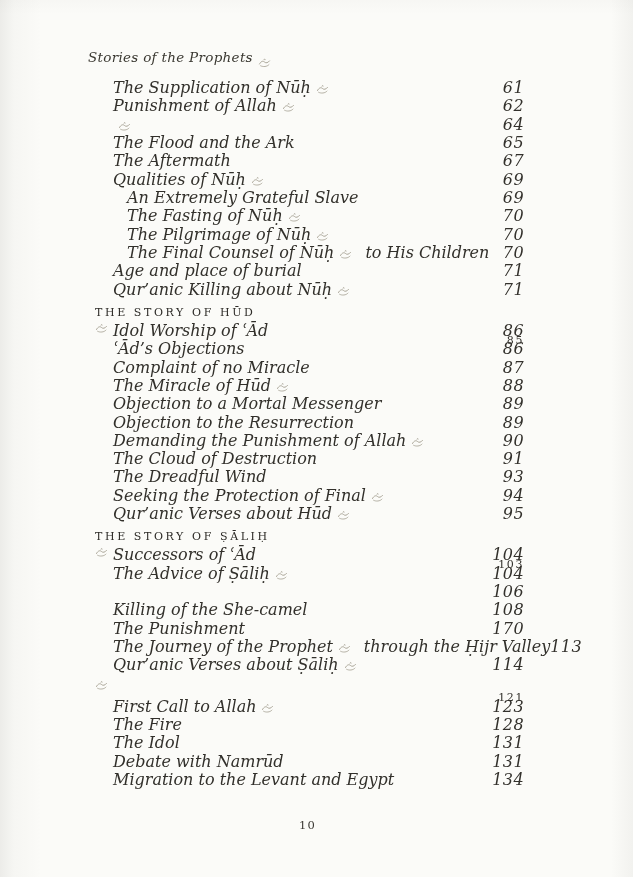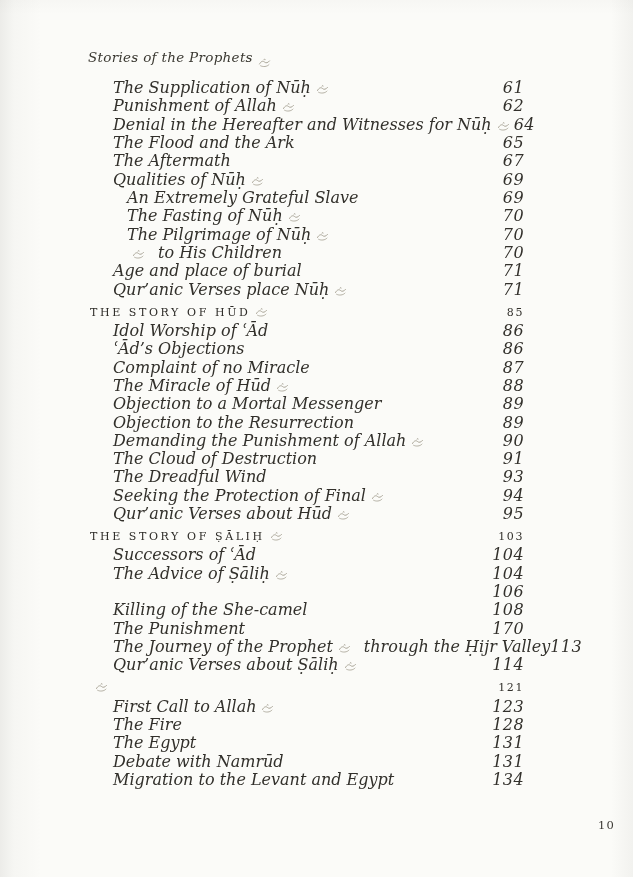--- a/index.html
+++ b/index.html
@@ -34,35 +34,36 @@
   .row .pg { margin-left:auto; font-style:italic; letter-spacing:.4px; color:#33312c; }
   .lvl1 { padding-left:25px; }
   .lvl2 { padding-left:39px; }
   .lvl0 {
     padding-left:2px;
     margin-top:4.6px;
     font-style:normal;
     font-size:11px;
     letter-spacing:2.6px;
     color:#2d2b27;
+    flex-direction:column;
   }
   .lvl0 .pg { font-style:normal; letter-spacing:1.6px; }
   .txt2 { margin-left:9px; }
   .hon {
     display:inline-block;
     margin:0 4px 0 5px;
     color:#a39e90;
     transform:translateY(1px);
     flex:0 0 auto;
   }
   .hon svg { display:block; }
   .running-head .hon { transform:translateY(1.5px); }
   .footer {
     position:absolute; top:818px; left:0; width:615px;
-    text-align:right;
+    text-align:center;
     font-size:11.5px; letter-spacing:1.2px;
     font-style:normal; color:#3b3934;
   }
 </style>
 </head>
 <body>
 
 <div class="page">
 
   <div class="running-head">
@@ -93,21 +94,20 @@
         <span class="hon">
           <svg width="13" height="10" viewBox="0 0 13 10" fill="none" stroke="currentColor" stroke-linecap="round">
             <path d="M1.5 6.5 C3 3.6, 5 3.1, 6.5 4.5 C8 5.9, 10 5.4, 11.5 3.4" stroke-width="0.9"></path>
             <path d="M2.6 8.3 C5 9.6, 9 9.4, 11 7.1" stroke-width="0.8"></path>
             <path d="M5.9 2 C6.4 1.1, 7.4 1.3, 7.1 2.3" stroke-width="0.8"></path>
           </svg>
         </span>
         <span class="pg">62</span>
       </div>
       <div class="row lvl1">
-        <span class="txt">Denial in the Hereafter and Witnesses for Nūḥ</span>
         <span class="hon">
           <svg width="13" height="10" viewBox="0 0 13 10" fill="none" stroke="currentColor" stroke-linecap="round">
             <path d="M1.5 6.5 C3 3.6, 5 3.1, 6.5 4.5 C8 5.9, 10 5.4, 11.5 3.4" stroke-width="0.9"></path>
             <path d="M2.6 8.3 C5 9.6, 9 9.4, 11 7.1" stroke-width="0.8"></path>
             <path d="M5.9 2 C6.4 1.1, 7.4 1.3, 7.1 2.3" stroke-width="0.8"></path>
           </svg>
         </span>
         <span class="pg">64</span>
       </div>
       <div class="row lvl1">
@@ -149,36 +149,37 @@
         <span class="hon">
           <svg width="13" height="10" viewBox="0 0 13 10" fill="none" stroke="currentColor" stroke-linecap="round">
             <path d="M1.5 6.5 C3 3.6, 5 3.1, 6.5 4.5 C8 5.9, 10 5.4, 11.5 3.4" stroke-width="0.9"></path>
             <path d="M2.6 8.3 C5 9.6, 9 9.4, 11 7.1" stroke-width="0.8"></path>
             <path d="M5.9 2 C6.4 1.1, 7.4 1.3, 7.1 2.3" stroke-width="0.8"></path>
           </svg>
         </span>
         <span class="pg">70</span>
       </div>
       <div class="row lvl2">
+        <span class="txt">The Final Counsel of Nūḥ</span>
         <span class="hon">
           <svg width="13" height="10" viewBox="0 0 13 10" fill="none" stroke="currentColor" stroke-linecap="round">
             <path d="M1.5 6.5 C3 3.6, 5 3.1, 6.5 4.5 C8 5.9, 10 5.4, 11.5 3.4" stroke-width="0.9"></path>
             <path d="M2.6 8.3 C5 9.6, 9 9.4, 11 7.1" stroke-width="0.8"></path>
             <path d="M5.9 2 C6.4 1.1, 7.4 1.3, 7.1 2.3" stroke-width="0.8"></path>
           </svg>
         </span>
         <span class="txt2">to His Children</span>
         <span class="pg">70</span>
       </div>
       <div class="row lvl1">
         <span class="txt">Age and place of burial</span>
         <span class="pg">71</span>
       </div>
       <div class="row lvl1">
-        <span class="txt">Qur’anic Verses place Nūḥ</span>
+        <span class="txt">Qur’anic Killing about Nūḥ</span>
         <span class="hon">
           <svg width="13" height="10" viewBox="0 0 13 10" fill="none" stroke="currentColor" stroke-linecap="round">
             <path d="M1.5 6.5 C3 3.6, 5 3.1, 6.5 4.5 C8 5.9, 10 5.4, 11.5 3.4" stroke-width="0.9"></path>
             <path d="M2.6 8.3 C5 9.6, 9 9.4, 11 7.1" stroke-width="0.8"></path>
             <path d="M5.9 2 C6.4 1.1, 7.4 1.3, 7.1 2.3" stroke-width="0.8"></path>
           </svg>
         </span>
         <span class="pg">71</span>
       </div>
       <div class="row lvl0">
@@ -343,21 +344,21 @@
             <path d="M5.9 2 C6.4 1.1, 7.4 1.3, 7.1 2.3" stroke-width="0.8"></path>
           </svg>
         </span>
         <span class="pg">123</span>
       </div>
       <div class="row lvl1">
         <span class="txt">The Fire</span>
         <span class="pg">128</span>
       </div>
       <div class="row lvl1">
-        <span class="txt">The Egypt</span>
+        <span class="txt">The Idol</span>
         <span class="pg">131</span>
       </div>
       <div class="row lvl1">
         <span class="txt">Debate with Namrūd</span>
         <span class="pg">131</span>
       </div>
       <div class="row lvl1">
         <span class="txt">Migration to the Levant and Egypt</span>
         <span class="pg">134</span>
       </div>

